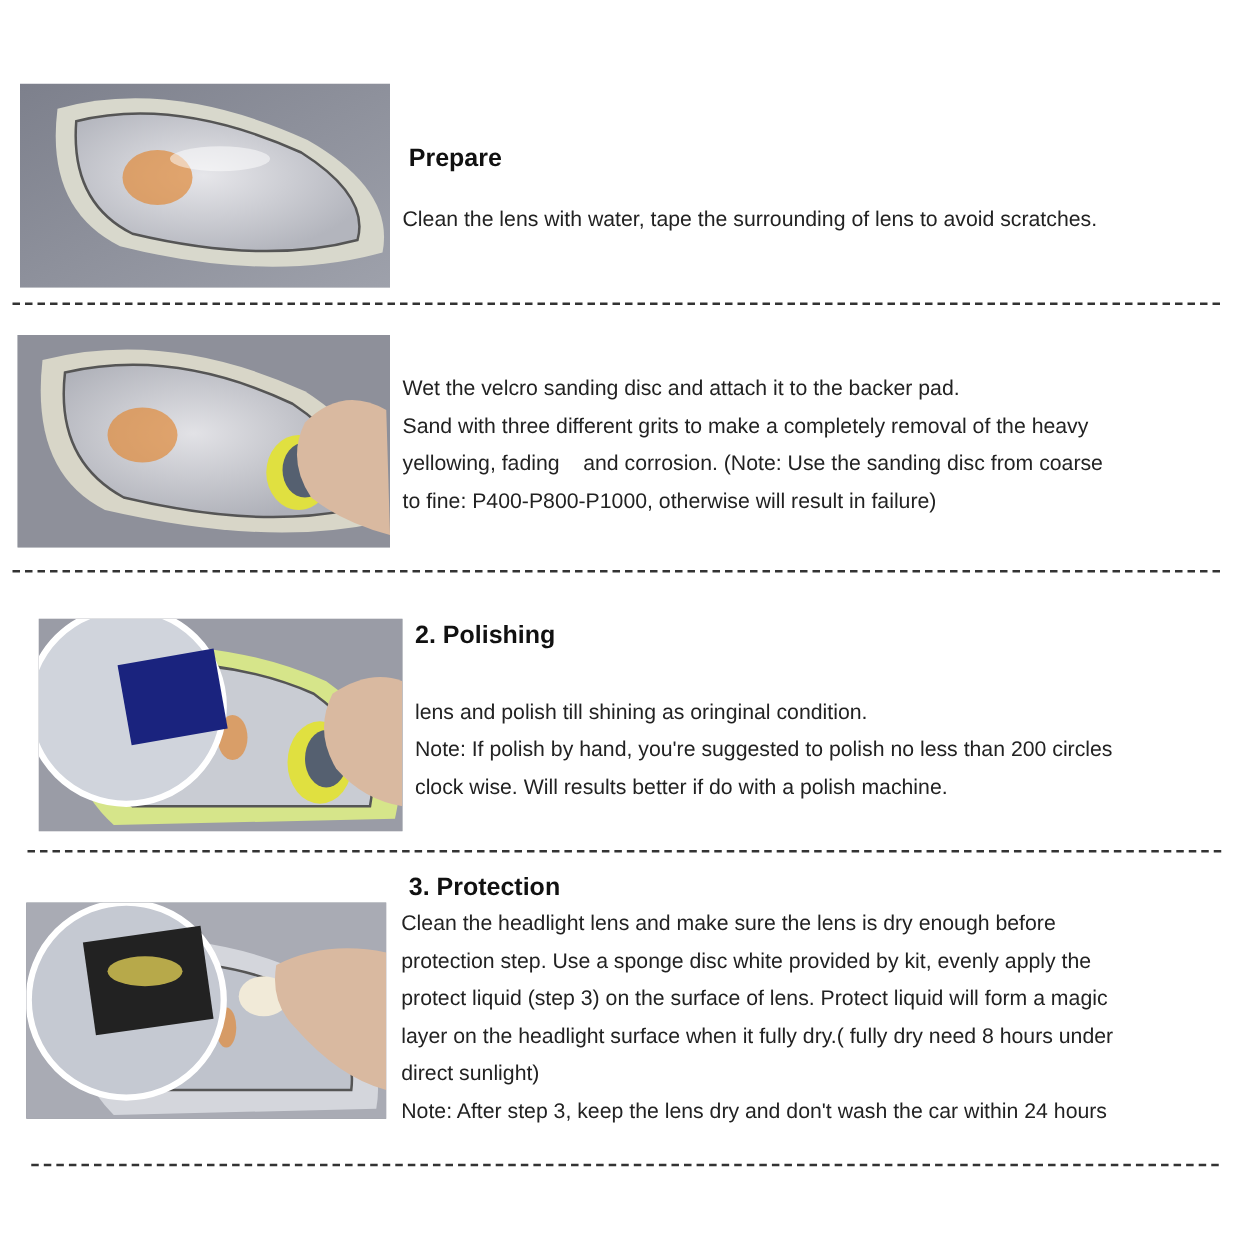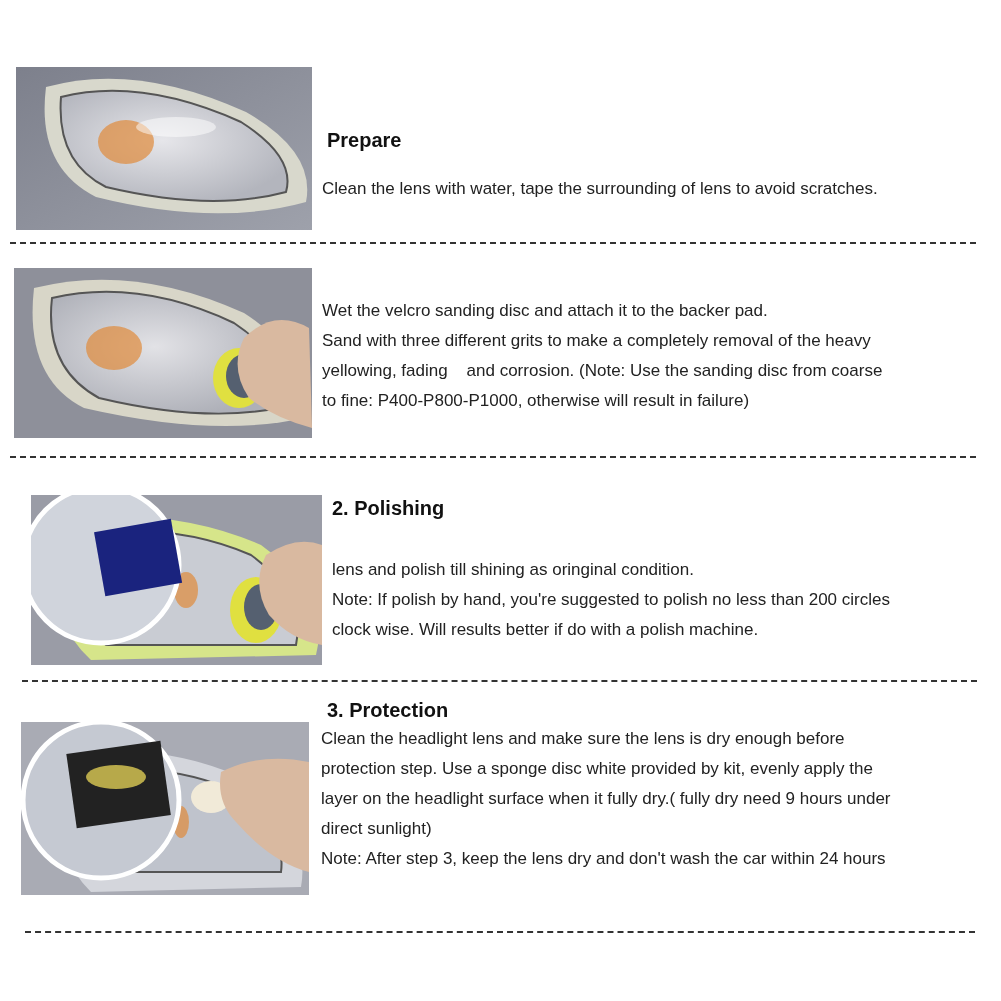--- a/index.html
+++ b/index.html
@@ -29,21 +29,21 @@
             <stop offset="1" stop-color="#b3b5bd"></stop>
         </radialGradient>
       </defs>
       <rect width="296" height="163" fill="url(#g0)"></rect>
       <path d="M30 20 Q120 -5 230 45 Q300 85 290 135 Q200 160 80 130 Q20 100 30 20 Z" fill="#d8d8cc"></path>
       <path d="M45 30 Q125 10 225 55 Q280 90 270 125 Q195 145 90 120 Q40 95 45 30 Z" fill="url(#lens0)" stroke="#555" stroke-width="2"></path>
       <ellipse cx="110" cy="75" rx="28" ry="22" fill="#e08a3a" opacity="0.7"></ellipse>
       <ellipse cx="160" cy="60" rx="40" ry="10" fill="#ffffff" opacity="0.5"></ellipse>
     </svg>
   </div>
-  <div class="text" style="left:327px;top:128px;width:670px;">
+  <div class="text" style="left:327px;top:115px;width:670px;">
     <h2 class="title">Prepare</h2>
     <div style="height:22px;"></div>
     <div class="body-line" style="margin-left:-5px;">Clean the lens with water, tape the surrounding of lens to avoid scratches.</div>
   </div>
   <div class="divider" style="left:10px;top:242px;width:966px;"></div>
 </div>
 
 <div class="section" style="top:255px;height:215px;">
   <div class="photo" style="left:14px;top:13px;width:298px;height:170px;">
     <svg width="298" height="170" viewBox="0 0 298 170">
@@ -108,18 +108,19 @@
       <ellipse cx="95" cy="55" rx="30" ry="12" fill="#b7a94a"></ellipse>
       <ellipse cx="190" cy="75" rx="20" ry="16" fill="#f1ead8"></ellipse>
       <path d="M200 50 Q240 30 288 40 L288 150 Q250 140 215 100 Q195 80 200 50 Z" fill="#d9b9a0"></path>
     </svg>
   </div>
   <div class="text" style="left:321px;top:8px;width:676px;">
     <h2 class="title" style="margin-left:6px;">3. Protection</h2>
     <div style="height:2px;"></div>
     <div class="body-line">Clean the headlight lens and make sure the lens is dry enough before</div>
     <div class="body-line">protection step. Use a sponge disc white provided by kit, evenly apply the</div>
-    <div class="body-line">layer on the headlight surface when it fully dry.( fully dry need 9 hours under</div>
+    <div class="body-line">protect liquid (step 3) on the surface of lens. Protect liquid will form a magic</div>
+    <div class="body-line">layer on the headlight surface when it fully dry.( fully dry need 8 hours under</div>
     <div class="body-line">direct sunlight)</div>
     <div class="body-line">Note: After step 3, keep the lens dry and don't wash the car within 24 hours</div>
   </div>
   <div class="divider" style="left:25px;top:241px;width:950px;"></div>
 </div>
 
 </body></html>

